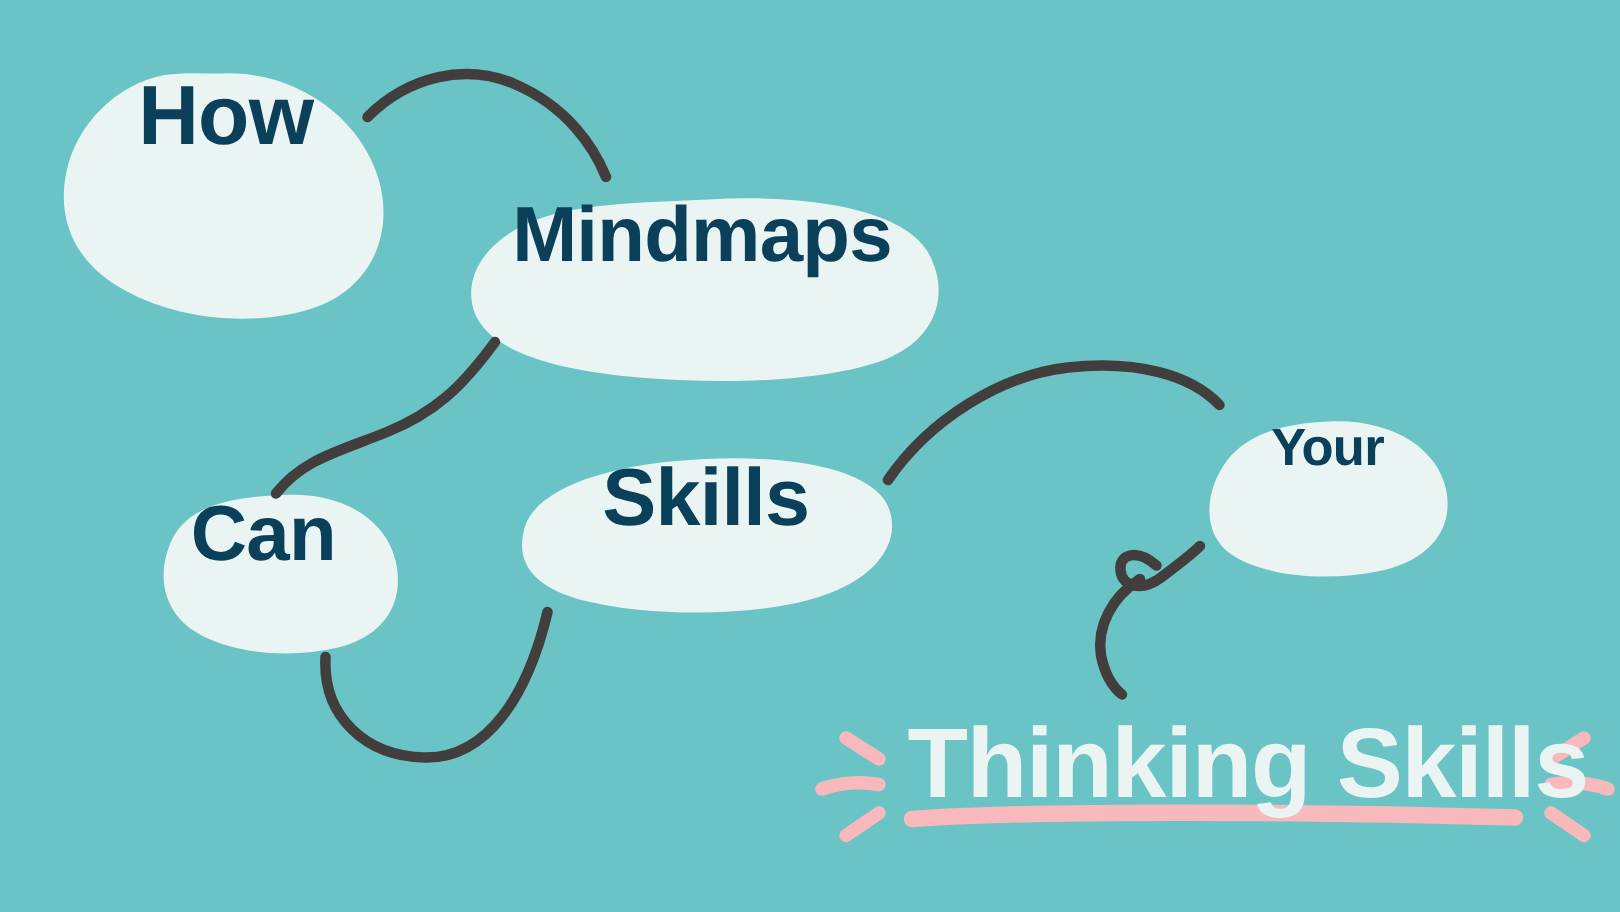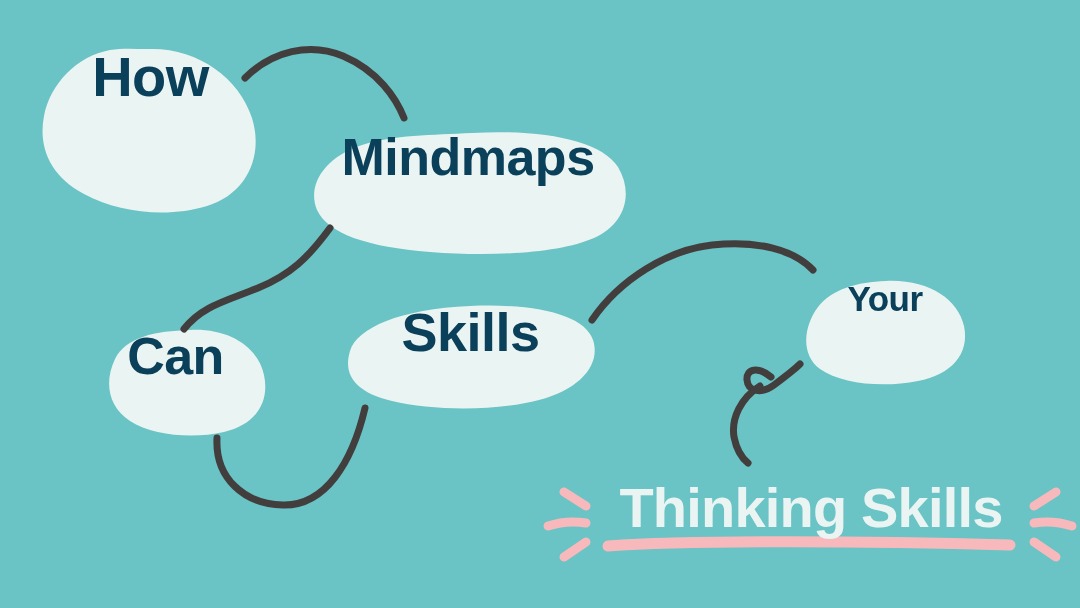--- a/index.html
+++ b/index.html
@@ -51,23 +51,23 @@
     z-index: 4;
   }
   #footer-title {
     position: absolute;
     left: 65px;
     top: 10px;
     width: 412px;
     height: 60px;
     display: flex;
     align-items: center;
-    justify-content: center;
+    justify-content: flex-start;
     color: #eaf4f2;
-    font-size: 56px;
+    font-size: 66px;
     font-weight: 700;
     letter-spacing: -0.8px;
     white-space: nowrap;
     line-height: 1;
     user-select: none;
   }
   #footer-deco {
     position: absolute;
     inset: 0;
     width: 100%;

